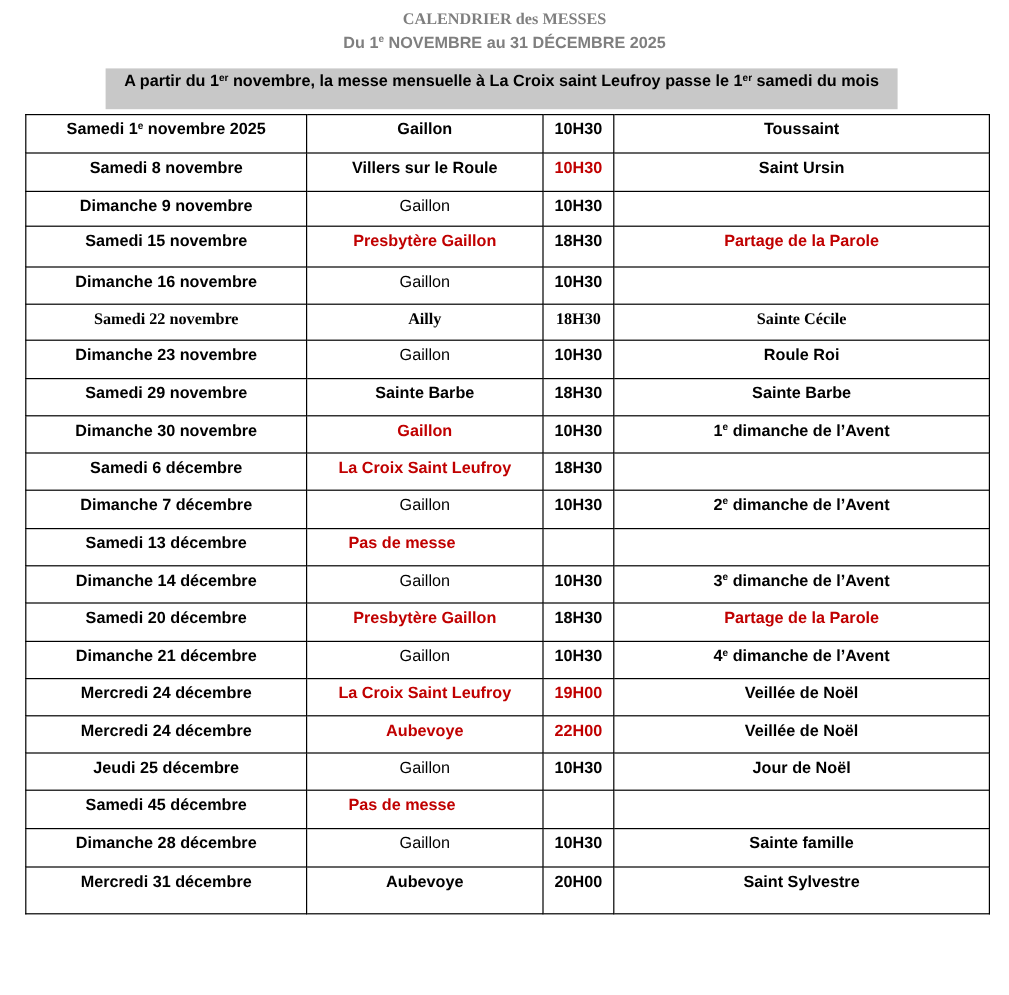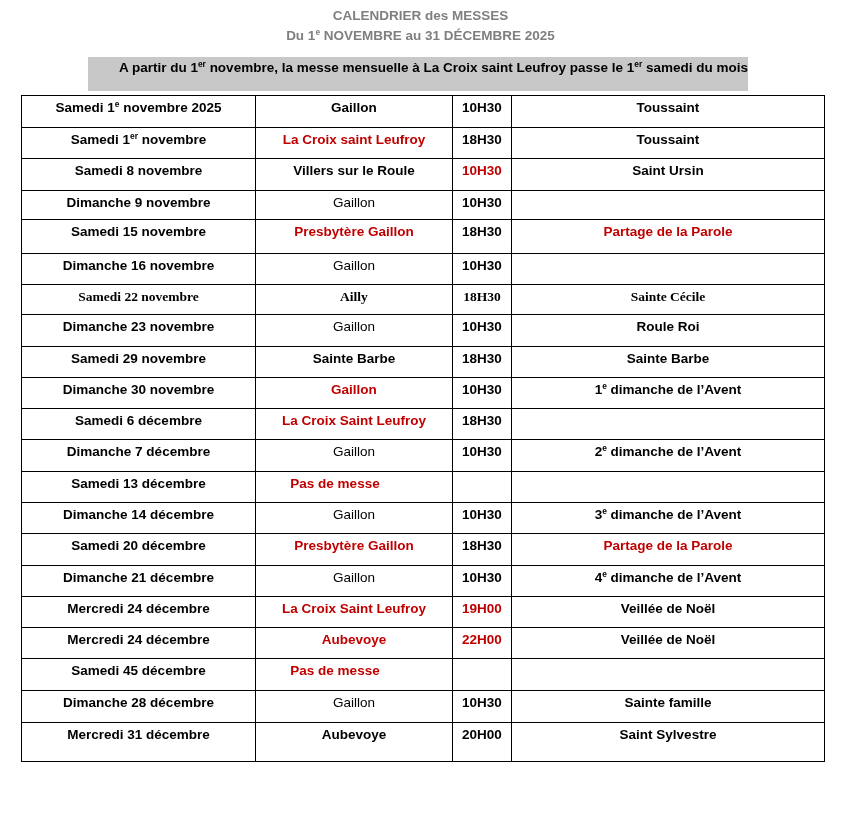--- a/index.html
+++ b/index.html
@@ -1,25 +1,25 @@
 <!DOCTYPE html>
 <html><head>
 <meta charset="utf-8">
 <style>
   html, body { margin: 0; padding: 0; background: #ffffff; }
   body { width: 841px; height: 829px; position: relative; overflow: hidden;
          font-family: "Liberation Sans", "DejaVu Sans", sans-serif; }
   .title { position: absolute; left: 0; width: 841px; text-align: center;
            font-weight: bold; color: #7f7f7f; font-size: 13.5px; }
-  .title1 { top: 8px; }
+  .title1 { top: 8px; font-family: Liberation Serif, serif; }
   .title2 { top: 28px; }
   sup { font-size: 0.62em; vertical-align: 0.55em; line-height: 0; }
   .banner { position: absolute; left: 88px; top: 57px; width: 660px; height: 34px;
             background: #c8c8c8; }
-  .banner-text { position: absolute; left: 0; top: 3px; width: 660px; text-align: right;
+  .banner-text { position: absolute; left: 0; top: 3px; width: 660px; text-align: center;
                  font-weight: bold; font-size: 13.5px; color: #000; white-space: nowrap; }
   table.cal { position: absolute; left: 21px; top: 95px; width: 803px;
               border-collapse: collapse; table-layout: fixed; }
   table.cal td { border: 1.5px solid #000; text-align: center; vertical-align: top;
                  font-size: 13.5px; padding: 4px 2px 0 2px; color: #000;
                  font-weight: bold; white-space: nowrap; overflow: hidden; }
   col.c1 { width: 234px; } col.c2 { width: 197px; } col.c3 { width: 59px; } col.c4 { width: 313px; }
   td.normal { font-weight: normal !important; }
   td.red, span.red { color: #c00000 !important; }
   td.left-shift { text-align: center; padding-right: 40px !important; margin-top: 37px; }
@@ -39,26 +39,20 @@
       <col class="c1">
       <col class="c2">
       <col class="c3">
       <col class="c4">
     </colgroup>
   <tbody id="cal-body">
       <tr style="height: 32px;">
         <td><span>Samedi 1</span><sup>e</sup><span> novembre 2025</span></td>
         <td>Gaillon</td>
         <td>10H30</td>
-        <td>Toussaint</td>
-      </tr>
-      <tr style="height: 31px;">
-        <td><span>Samedi 1</span><sup>er</sup><span> novembre</span></td>
-        <td class="red">La Croix saint Leufroy</td>
-        <td>18H30</td>
         <td>Toussaint</td>
       </tr>
       <tr style="height: 32px;">
         <td>Samedi 8 novembre</td>
         <td>Villers sur le Roule</td>
         <td class="red">10H30</td>
         <td>Saint Ursin</td>
       </tr>
       <tr style="height: 29px; margin-top: 26px;">
         <td>Dimanche 9 novembre</td>
@@ -143,20 +137,26 @@
         <td class="red">La Croix Saint Leufroy</td>
         <td class="red">19H00</td>
         <td>Veillée de Noël</td>
       </tr>
       <tr style="height: 31px;">
         <td>Mercredi 24 décembre</td>
         <td class="red">Aubevoye</td>
         <td class="red">22H00</td>
         <td>Veillée de Noël</td>
       </tr>
+      <tr style="height: 31px;">
+        <td>Jeudi 25 décembre</td>
+        <td class="normal">Gaillon</td>
+        <td>10H30</td>
+        <td>Jour de Noël</td>
+      </tr>
       <tr style="height: 32px;">
         <td>Samedi 45 décembre</td>
         <td class="red left-shift">Pas de messe</td>
         <td></td>
         <td></td>
       </tr>
       <tr style="height: 32px;">
         <td>Dimanche 28 décembre</td>
         <td class="normal">Gaillon</td>
         <td>10H30</td>

